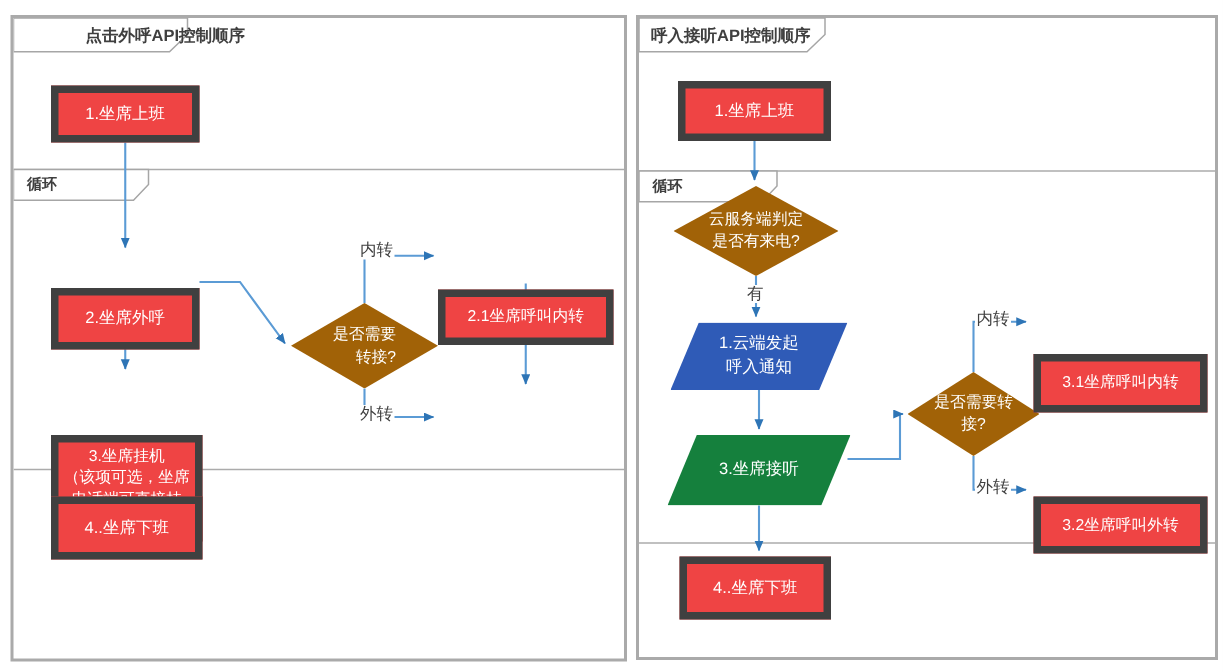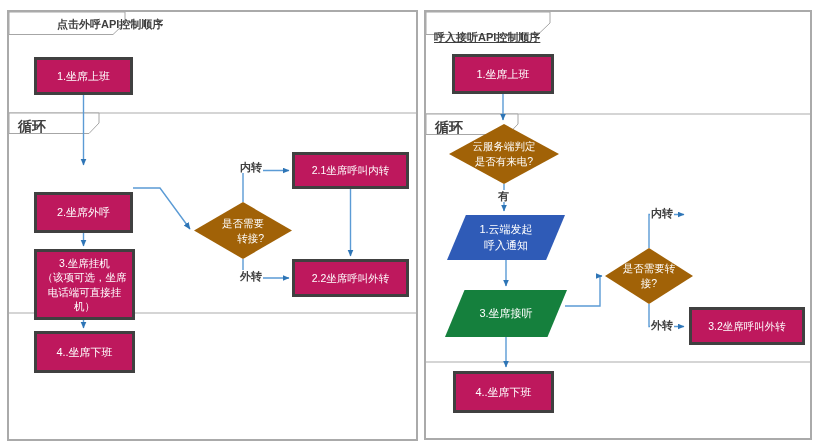--- a/index.html
+++ b/index.html
@@ -2,32 +2,32 @@
 <html><head>
 <meta charset="utf-8">
 <style>
   html,body{margin:0;padding:0;background:#fdfdfd;}
   #stage{position:relative;width:815px;height:448px;background:#ffffff;overflow:hidden;
          font-family:"Liberation Sans","DejaVu Sans",sans-serif;}
   .panel{position:absolute;background:#ffffff;border:2px solid #aaaaaa;box-sizing:border-box;}
   .wires{position:absolute;left:0;top:0;z-index:2;}
   .node{position:absolute;z-index:3;display:flex;align-items:center;justify-content:center;
         text-align:center;color:#ffffff;box-sizing:border-box;white-space:pre-line;}
-  .rect{background:#be185d;border:3px solid #404040;font-size:11px;line-height:1.35;}
-  .small{font-size:10.5px;}
+  .rect{background:#ef4444;border:5px solid #404040;font-size:11px;line-height:1.35;}
+  .small{font-size:10.5px;margin-top:41px;}
   .diamond{background:#a16207;clip-path:polygon(50% 0,100% 50%,50% 100%,0 50%);
            font-size:10.5px;line-height:1.4;}
   .para{clip-path:polygon(16% 0,100% 0,84% 100%,0 100%);font-size:11px;line-height:1.4;}
   .para2{background:#2F5BB7;}
   .para3{background:#15803d;}
   .tab-label{position:absolute;z-index:4;color:#3f3f3f;font-weight:bold;font-size:11px;
              line-height:1;white-space:nowrap;}
-  .loop-label{position:absolute;z-index:4;color:#3f3f3f;font-weight:600;font-size:14px;
+  .loop-label{position:absolute;z-index:4;color:#3f3f3f;font-weight:600;font-size:10px;
               line-height:1;white-space:nowrap;}
-  .edge-label{position:absolute;z-index:4;color:#404040;font-weight:700;font-size:11px;
+  .edge-label{position:absolute;z-index:4;color:#404040;font-weight:400;font-size:11px;
               line-height:1.1;background:#ffffff;padding:0 1px;white-space:nowrap;}
   .wire{fill:none;stroke:#5B9BD5;stroke-width:1.4;}
   .frameline{stroke:#ababab;stroke-width:1;}
   .tabshape{fill:#ffffff;stroke:#a6a6a6;stroke-width:1;}
 </style>
 </head>
 <body>
 
 <div id="stage">
 
@@ -60,21 +60,20 @@
 
     <div class="node rect" style="left:25px;top:45px;width:99px;height:38px;">1.坐席上班</div>
 
     <div class="node rect" style="left:25px;top:158px;width:99px;height:41px;margin-top:22px;">2.坐席外呼</div>
 
     <div class="node diamond" style="left:185px;top:190px;width:98px;height:57px;text-align:right;">是否需要
 转接?</div>
 
     <div class="node rect small" style="left:283px;top:140px;width:117px;height:37px;">2.1坐席呼叫内转</div>
 
-    <div class="node rect small" style="left:283px;top:247px;width:117px;height:38px;">2.2坐席呼叫外转</div>
 
     <div class="node rect small" style="left:25px;top:237px;width:101px;height:71px;">3.坐席挂机
 （该项可选，坐席
 电话端可直接挂
 机）</div>
 
     <div class="node rect" style="left:25px;top:319px;width:101px;height:42px;">4..坐席下班</div>
 
     <span class="edge-label" style="left:230px;top:149px;">内转</span>
     <span class="edge-label" style="left:230px;top:258px;">外转</span>
@@ -94,38 +93,39 @@
       <path class="tabshape" d="M0,102 H92 V112 L82,122.5 H0 Z"></path>
       <polyline class="wire" points="77,82 77,108" marker-end="url(#ah2)"></polyline>
       <polyline class="wire" points="78,172 78,199" marker-end="url(#ah2)"></polyline>
       <polyline class="wire" points="80,248 80,274" marker-end="url(#ah2)"></polyline>
       <polyline class="wire" points="139,294 174,294 174,264 176,264" marker-end="url(#ah2)"></polyline>
       <polyline class="wire" points="223,236 223,202.5 258,202.5" marker-end="url(#ah2)"></polyline>
       <polyline class="wire" points="223,292 223,314.5 258,314.5" marker-end="url(#ah2)"></polyline>
       <polyline class="wire" points="80,325 80,355" marker-end="url(#ah2)"></polyline>
     </svg>
 
-    <span class="tab-label" style="left:8px;top:20px;text-decoration:underline;">呼入接听API控制顺序</span>
+    <span class="tab-label" style="left:8px;top:7px;">呼入接听API控制顺序</span>
     <span class="loop-label" style="left:9px;top:108px;">循环</span>
 
     <div class="node rect" style="left:26px;top:42px;width:102px;height:40px;">1.坐席上班</div>
 
     <div class="node diamond" style="left:23px;top:112px;width:110px;height:60px;">云服务端判定
 是否有来电?</div>
 
     <div class="node para para2" style="left:21px;top:203px;width:118px;height:45px;">1.云端发起
 呼入通知</div>
 
     <div class="node para para3" style="left:19px;top:278px;width:122px;height:47px;">3.坐席接听</div>
 
     <div class="node diamond" style="left:179px;top:236px;width:88px;height:56px;">是否需要转
 接?</div>
 
+    <div class="node rect small" style="left:263px;top:183px;width:116px;height:39px;">3.1坐席呼叫内转</div>
 
-    <div class="node rect small" style="left:263px;top:295px;width:116px;height:38px;">3.2坐席呼叫外转</div>
+    <div class="node rect small" style="left:263px;top:278px;width:116px;height:38px;">3.2坐席呼叫外转</div>
 
     <div class="node rect" style="left:27px;top:359px;width:101px;height:42px;">4..坐席下班</div>
 
     <span class="edge-label" style="left:71px;top:178px;">有</span>
     <span class="edge-label" style="left:224px;top:195px;">内转</span>
     <span class="edge-label" style="left:224px;top:307px;">外转</span>
   </div>
 
 </div>
 

